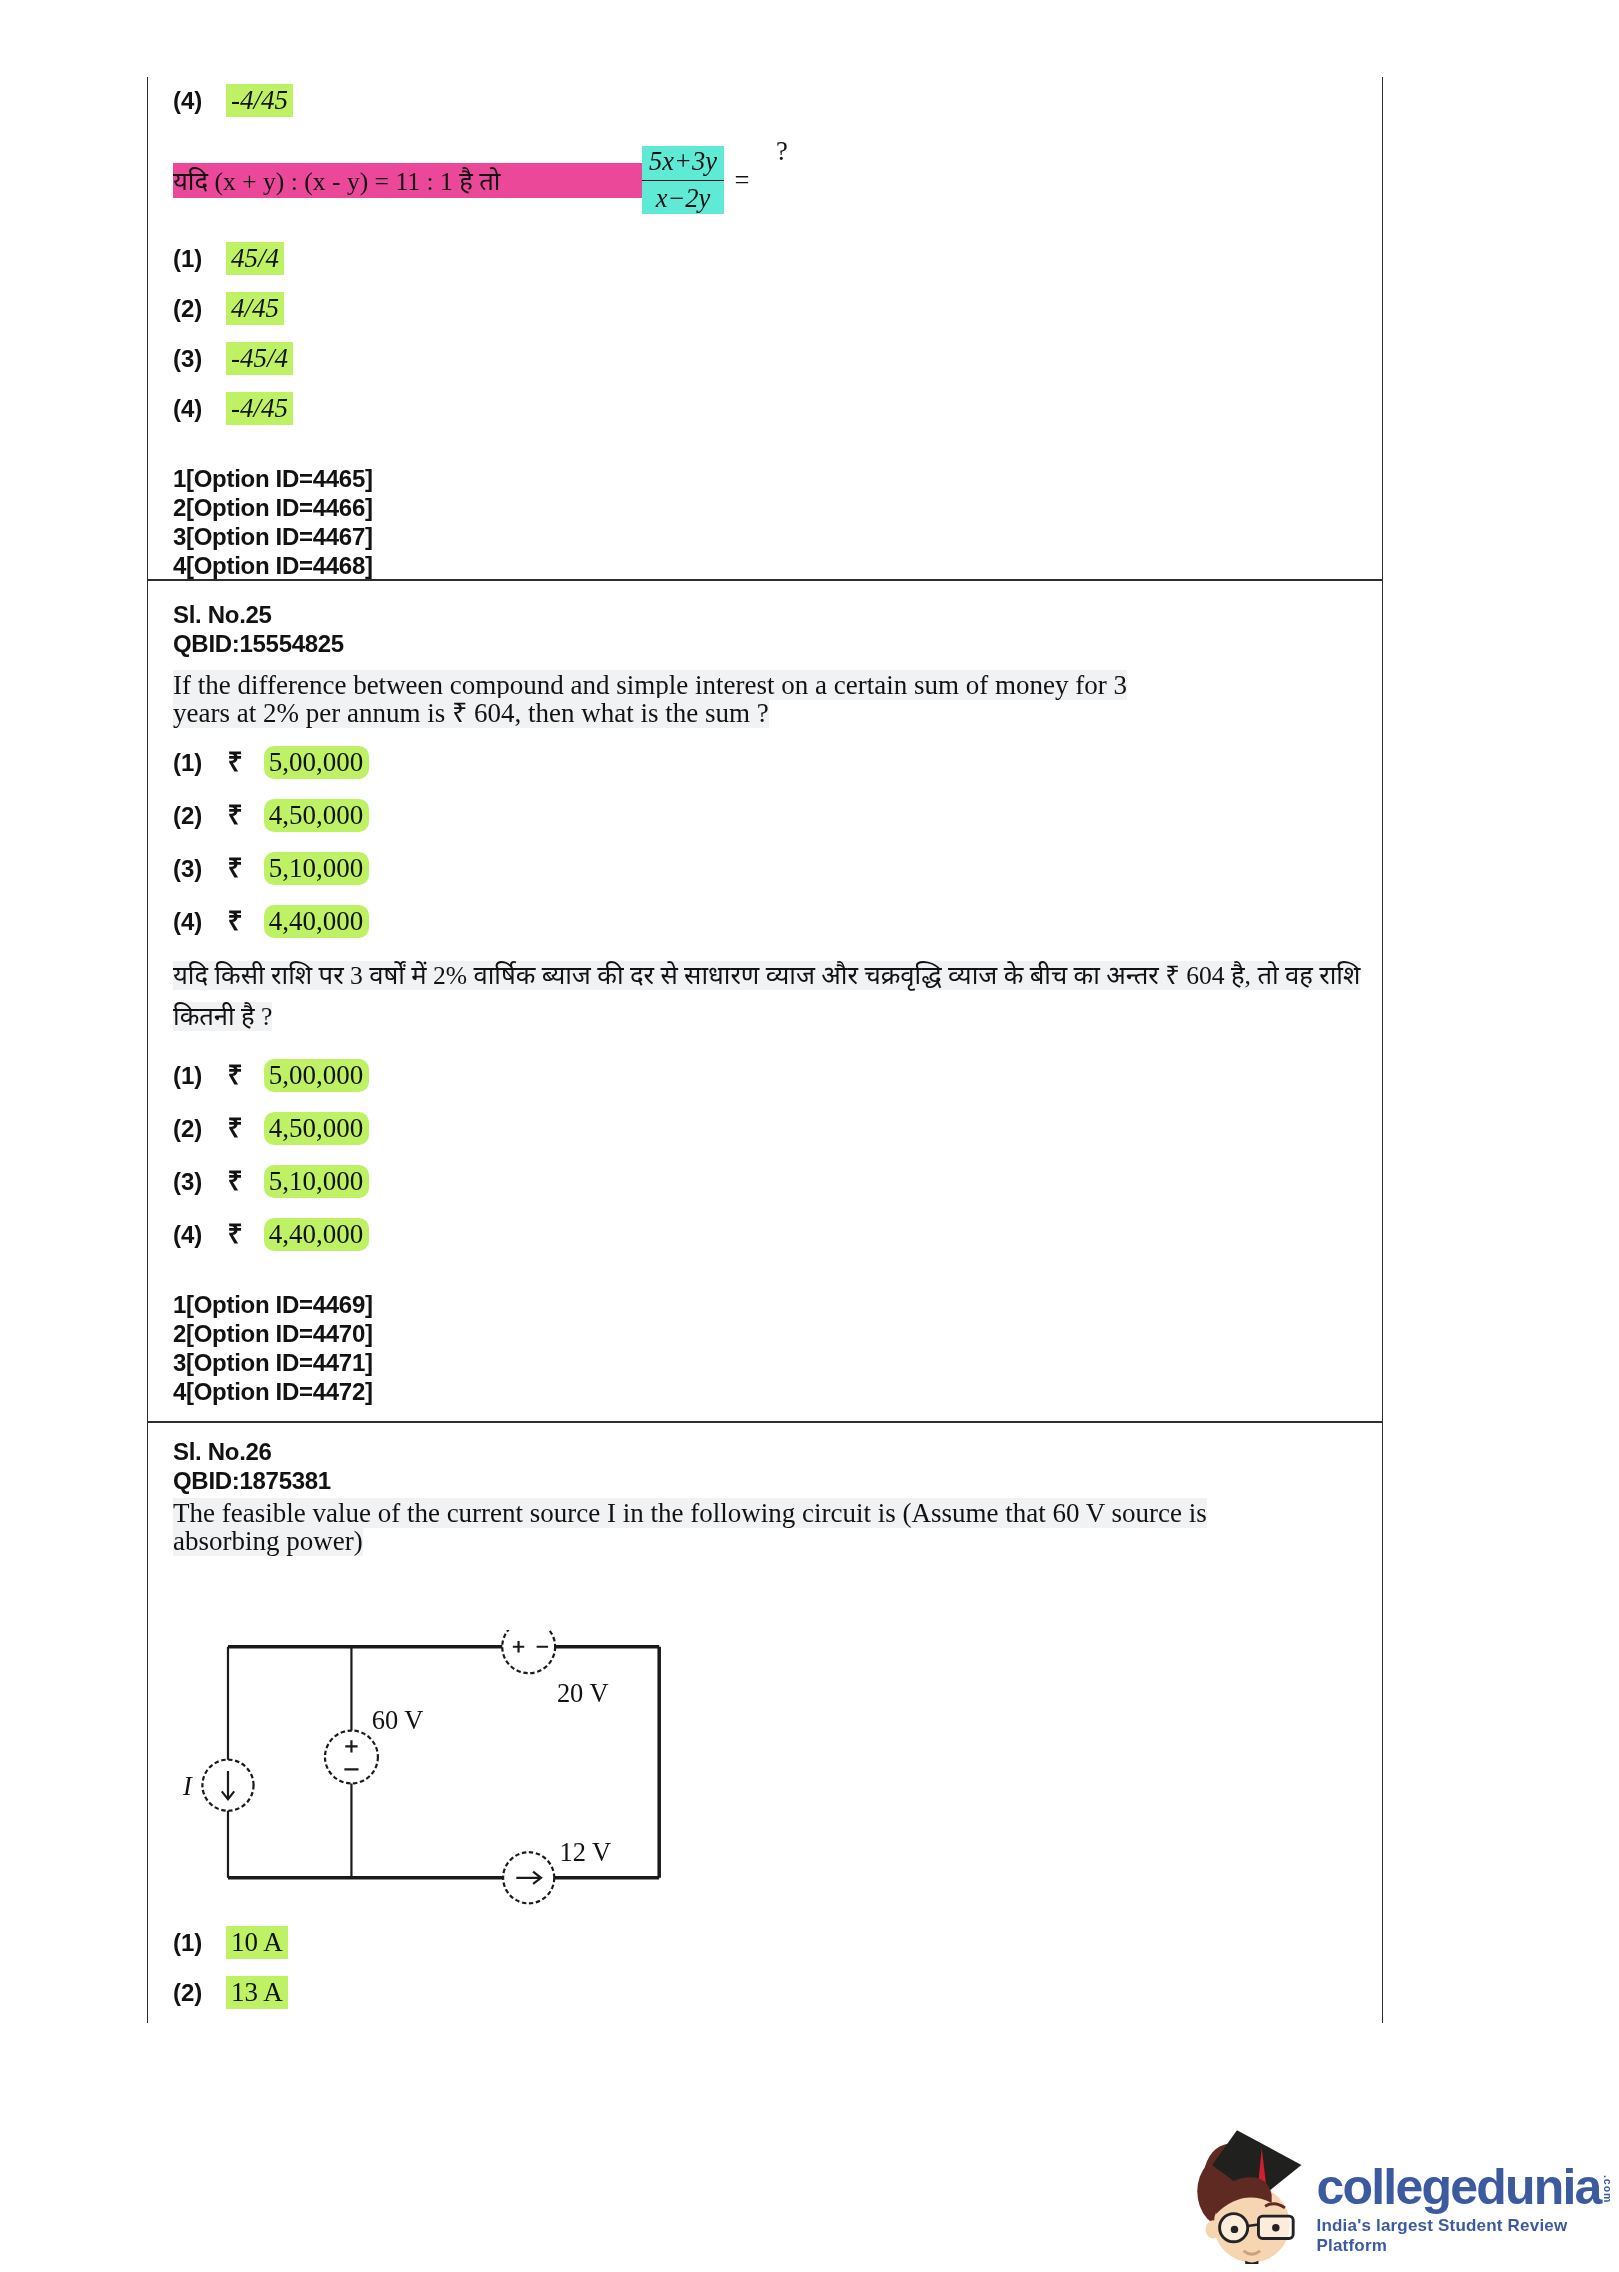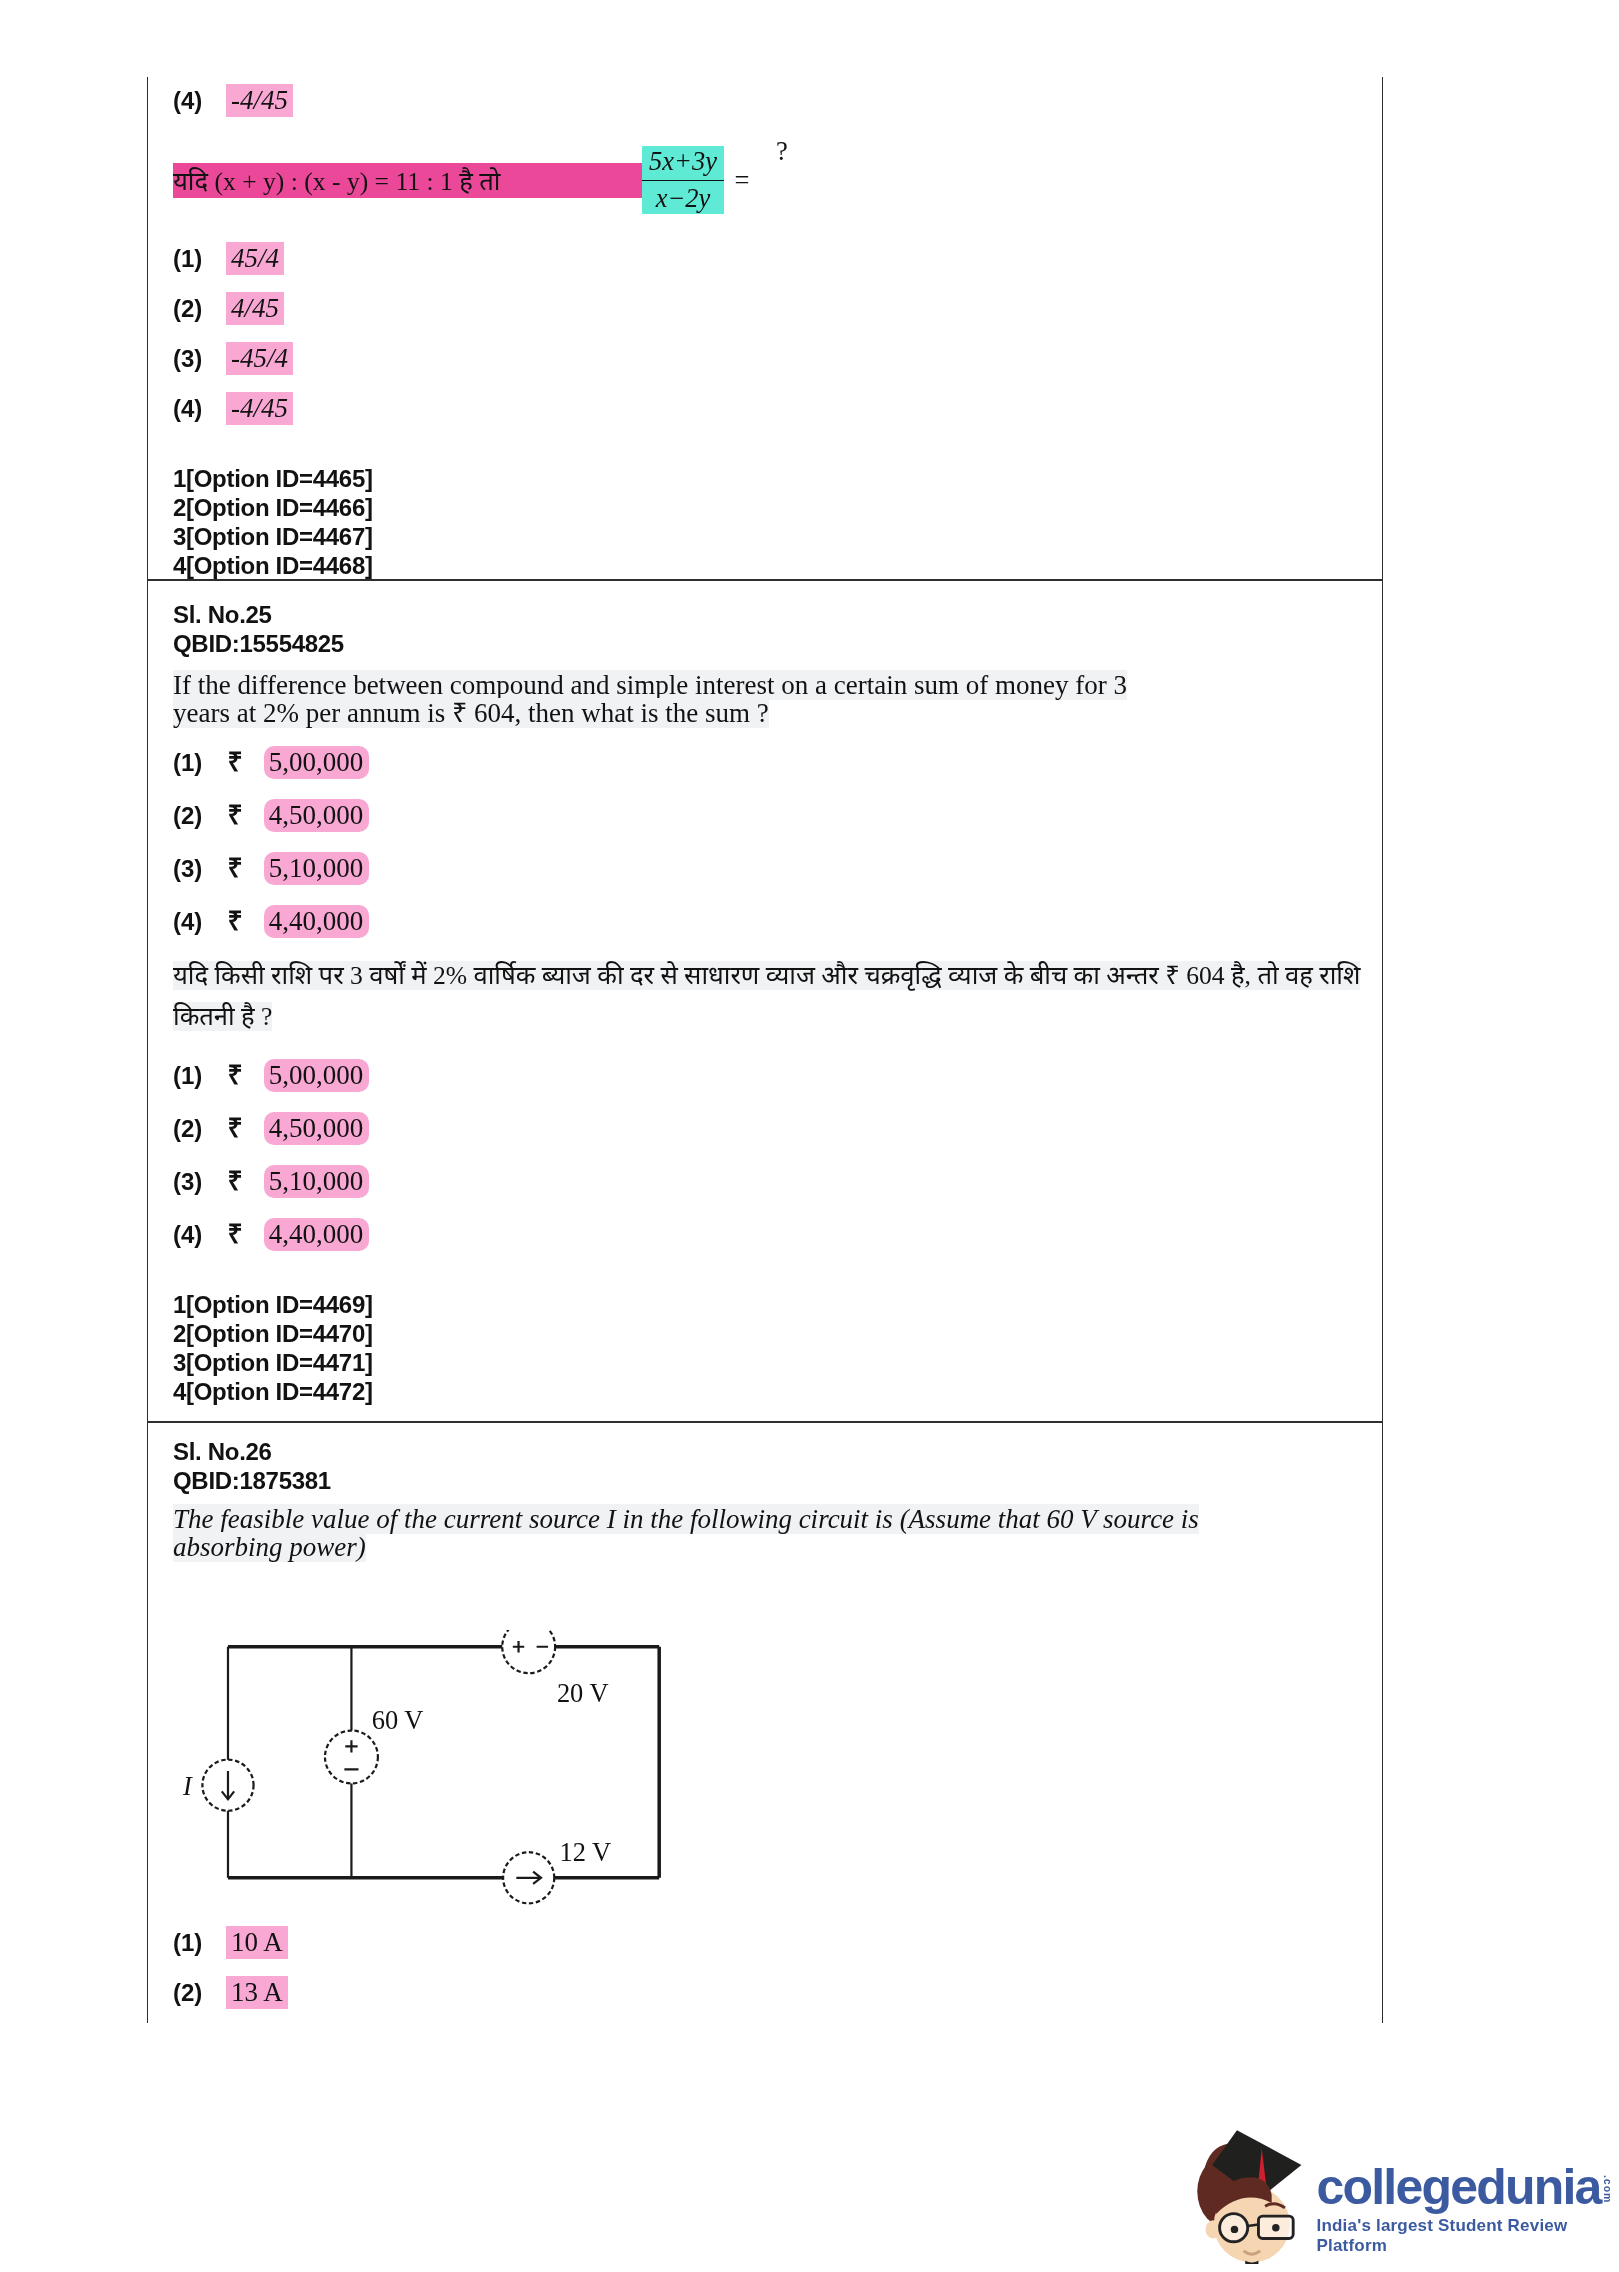--- a/index.html
+++ b/index.html
@@ -14,41 +14,41 @@
   .row-b { height:842px; border-bottom:2.6px solid #2e2e2e; padding-top:19.4px; }
   .row-c { height:601px; padding-top:14px; }
 
   
   .meta { font-weight:700; font-size:24px; line-height:29px; letter-spacing:-0.3px; }
   .q-en { font-family:"Liberation Serif", serif; font-size:27px; line-height:28px; }
   .q-hi { font-family:"Liberation Serif", serif; font-size:25.6px; line-height:41px; }
   .hl   { background:#f0f2f4; }
   .opt-row { display:flex; align-items:baseline; margin-bottom:17px; }
   .opt-label { font-weight:700; font-size:24px; width:42px; flex:0 0 auto; }
-  .opt-value { font-family:"Liberation Serif", serif; font-size:27px; background:#f9a8d4; padding:0.9px 5.3px; margin-left:10.6px; }
+  .opt-value { font-family:"Liberation Serif", serif; font-size:27px; background:#bef264; padding:0.9px 5.3px; margin-left:10.6px; }
   .math-italic { font-style:italic; }
   .rupee { font-family:"Liberation Serif", serif; font-size:26.5px; font-weight:700; margin-left:12.4px; }
   .rupee + .opt-value { margin-left:21px;border-radius:10px; }
   .ids { font-weight:700; font-size:24px; line-height:29px; letter-spacing:-0.3px; }
 
   
   .mathline { display:flex; align-items:center; margin-top:17.6px; height:92px; }
   .hindi-prompt { font-family:"Liberation Serif", serif; font-size:25.6px; width:469px;
                   flex:0 0 auto; overflow:hidden; white-space:nowrap; background:#ec4899; }
   .frac { display:inline-flex; flex-direction:column; align-items:center;
           font-family:"Liberation Serif", serif; font-size:26.5px; font-style:italic; background:#5eead4; }
   .frac .num { border-bottom:1.8px solid #111; padding:0 7px 2.6px 7px; }
   .frac .den { padding:2.6px 7px 0 7px; }
   .eq { font-family:"Liberation Serif", serif; font-size:26.5px; margin-left:10.6px; }
   .qmark { font-family:"Liberation Serif", serif; font-size:26.5px; margin-left:26.5px;
            align-self:flex-start; margin-top:1.8px; }
 
   .q25-en { max-width:1015px; margin-top:12.4px; }
   .q25-hi { max-width:1235px; margin-top:10.6px; height:85px; overflow:hidden; }
-  .q26-en { max-width:1116px; margin-top:10px;font-style:italic; }
+  .q26-en { max-width:1116px; margin-top:4px; }
   .opts { margin-top:16px; }
   .ids  { margin-top:39px; }
 
   
   .circuit { position:absolute; left:18.5px; top:207px; }
   .q26-opts { position:absolute; left:25px; top:503px; }
 
   
   .logo { position:absolute; left:1189px; top:2117px; display:flex; align-items:flex-start; }
   .logo-text { margin-left:1.8px; padding-top:46px; }

